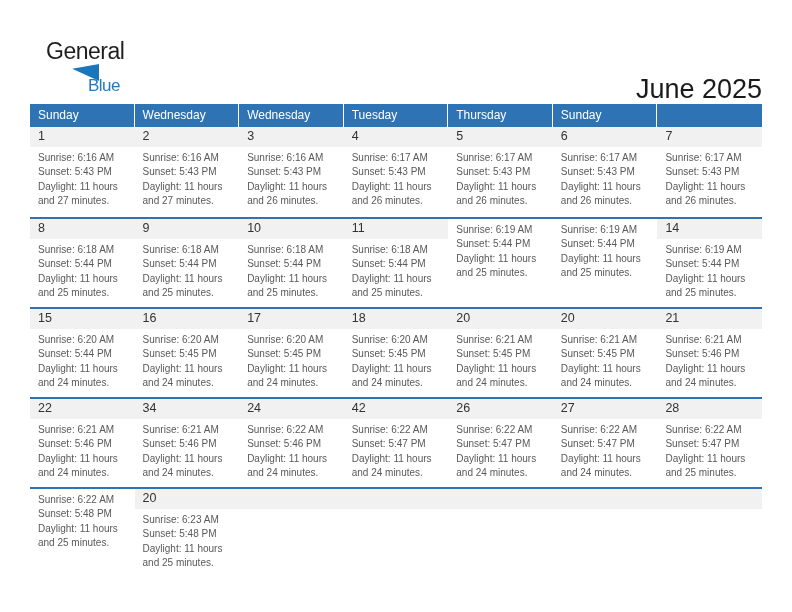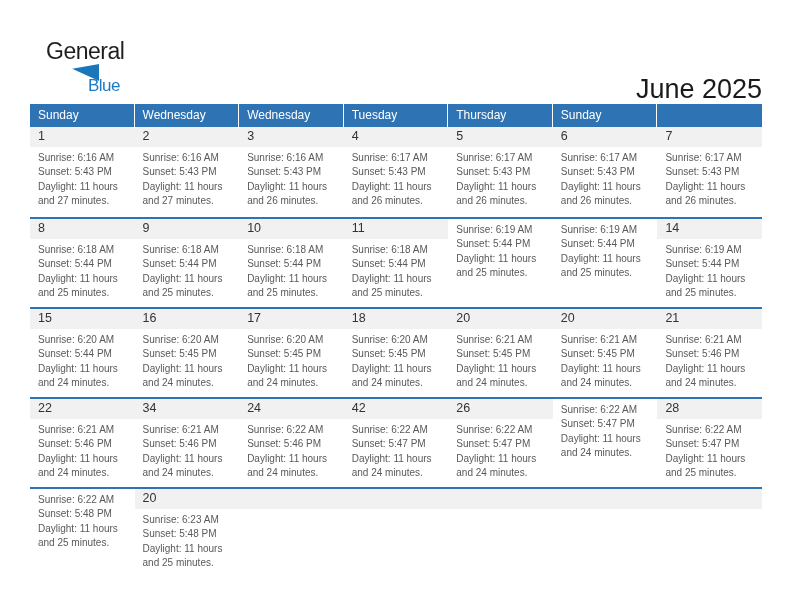--- a/index.html
+++ b/index.html
@@ -327,20 +327,21 @@
           <div class="day-cell">
             <div class="day-num">26</div>
             <div class="day-info">
               <div class="info-line">Sunrise: 6:22 AM</div>
               <div class="info-line">Sunset: 5:47 PM</div>
               <div class="info-line">Daylight: 11 hours</div>
               <div class="info-line">and 24 minutes.</div>
             </div>
           </div>
           <div class="day-cell">
+            <div class="day-num">27</div>
             <div class="day-info">
               <div class="info-line">Sunrise: 6:22 AM</div>
               <div class="info-line">Sunset: 5:47 PM</div>
               <div class="info-line">Daylight: 11 hours</div>
               <div class="info-line">and 24 minutes.</div>
             </div>
           </div>
           <div class="day-cell">
             <div class="day-num">28</div>
             <div class="day-info">

